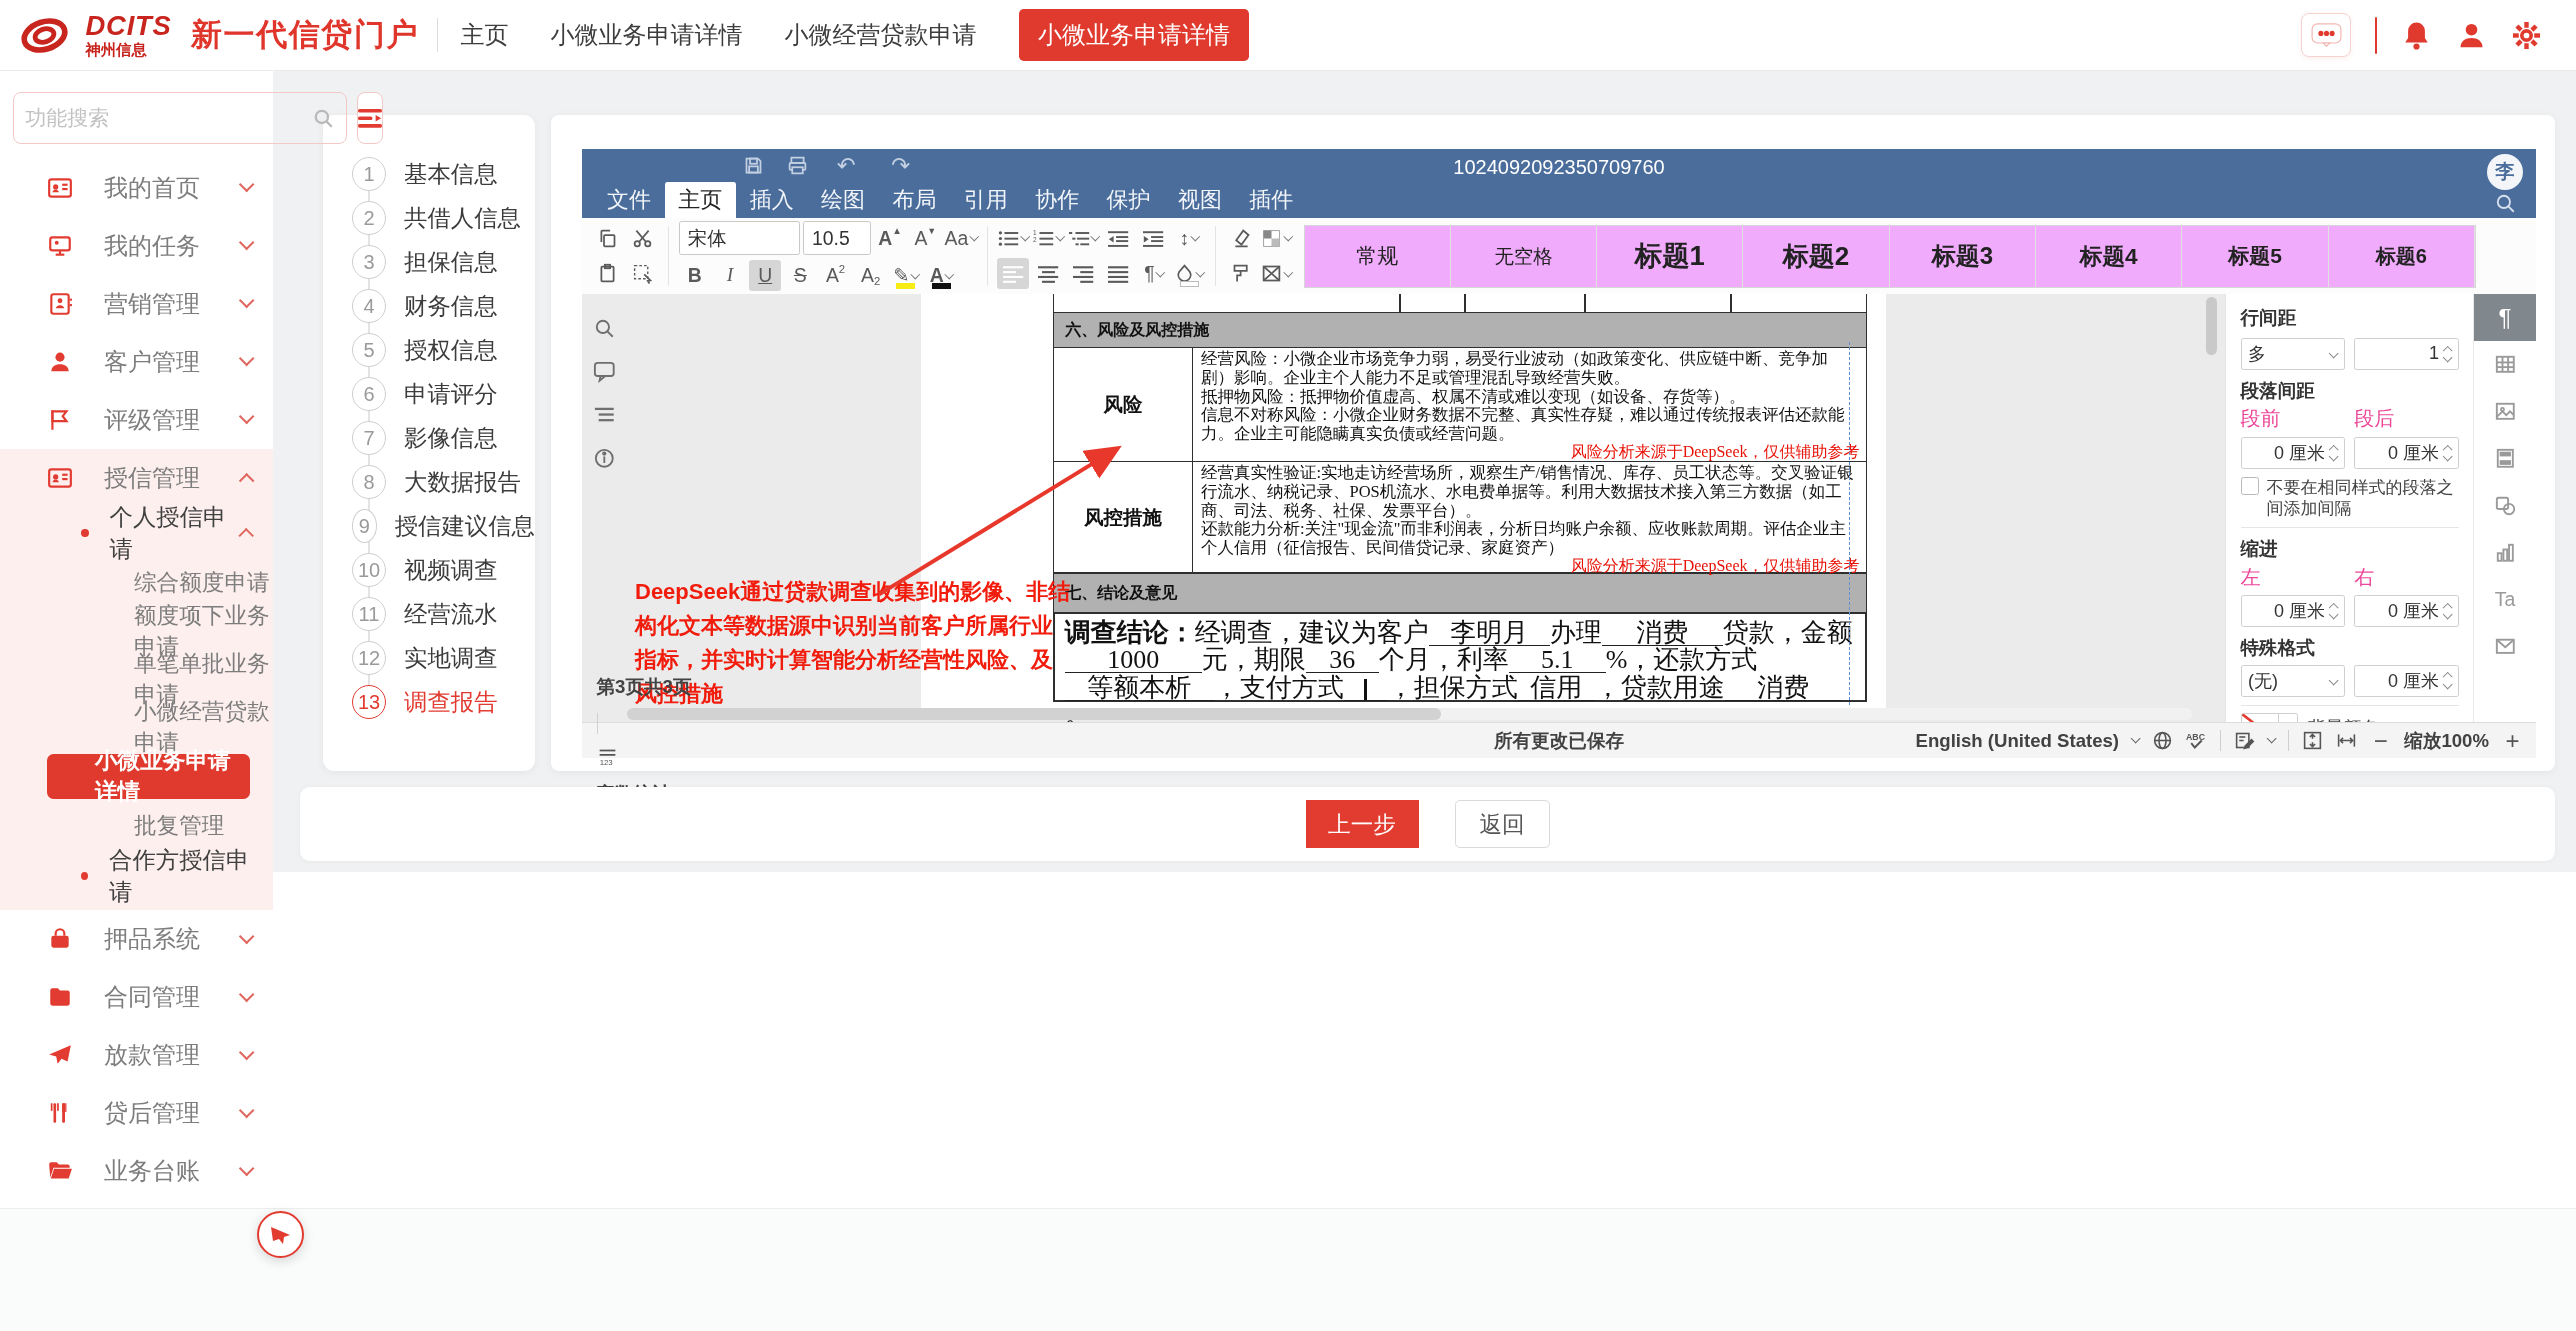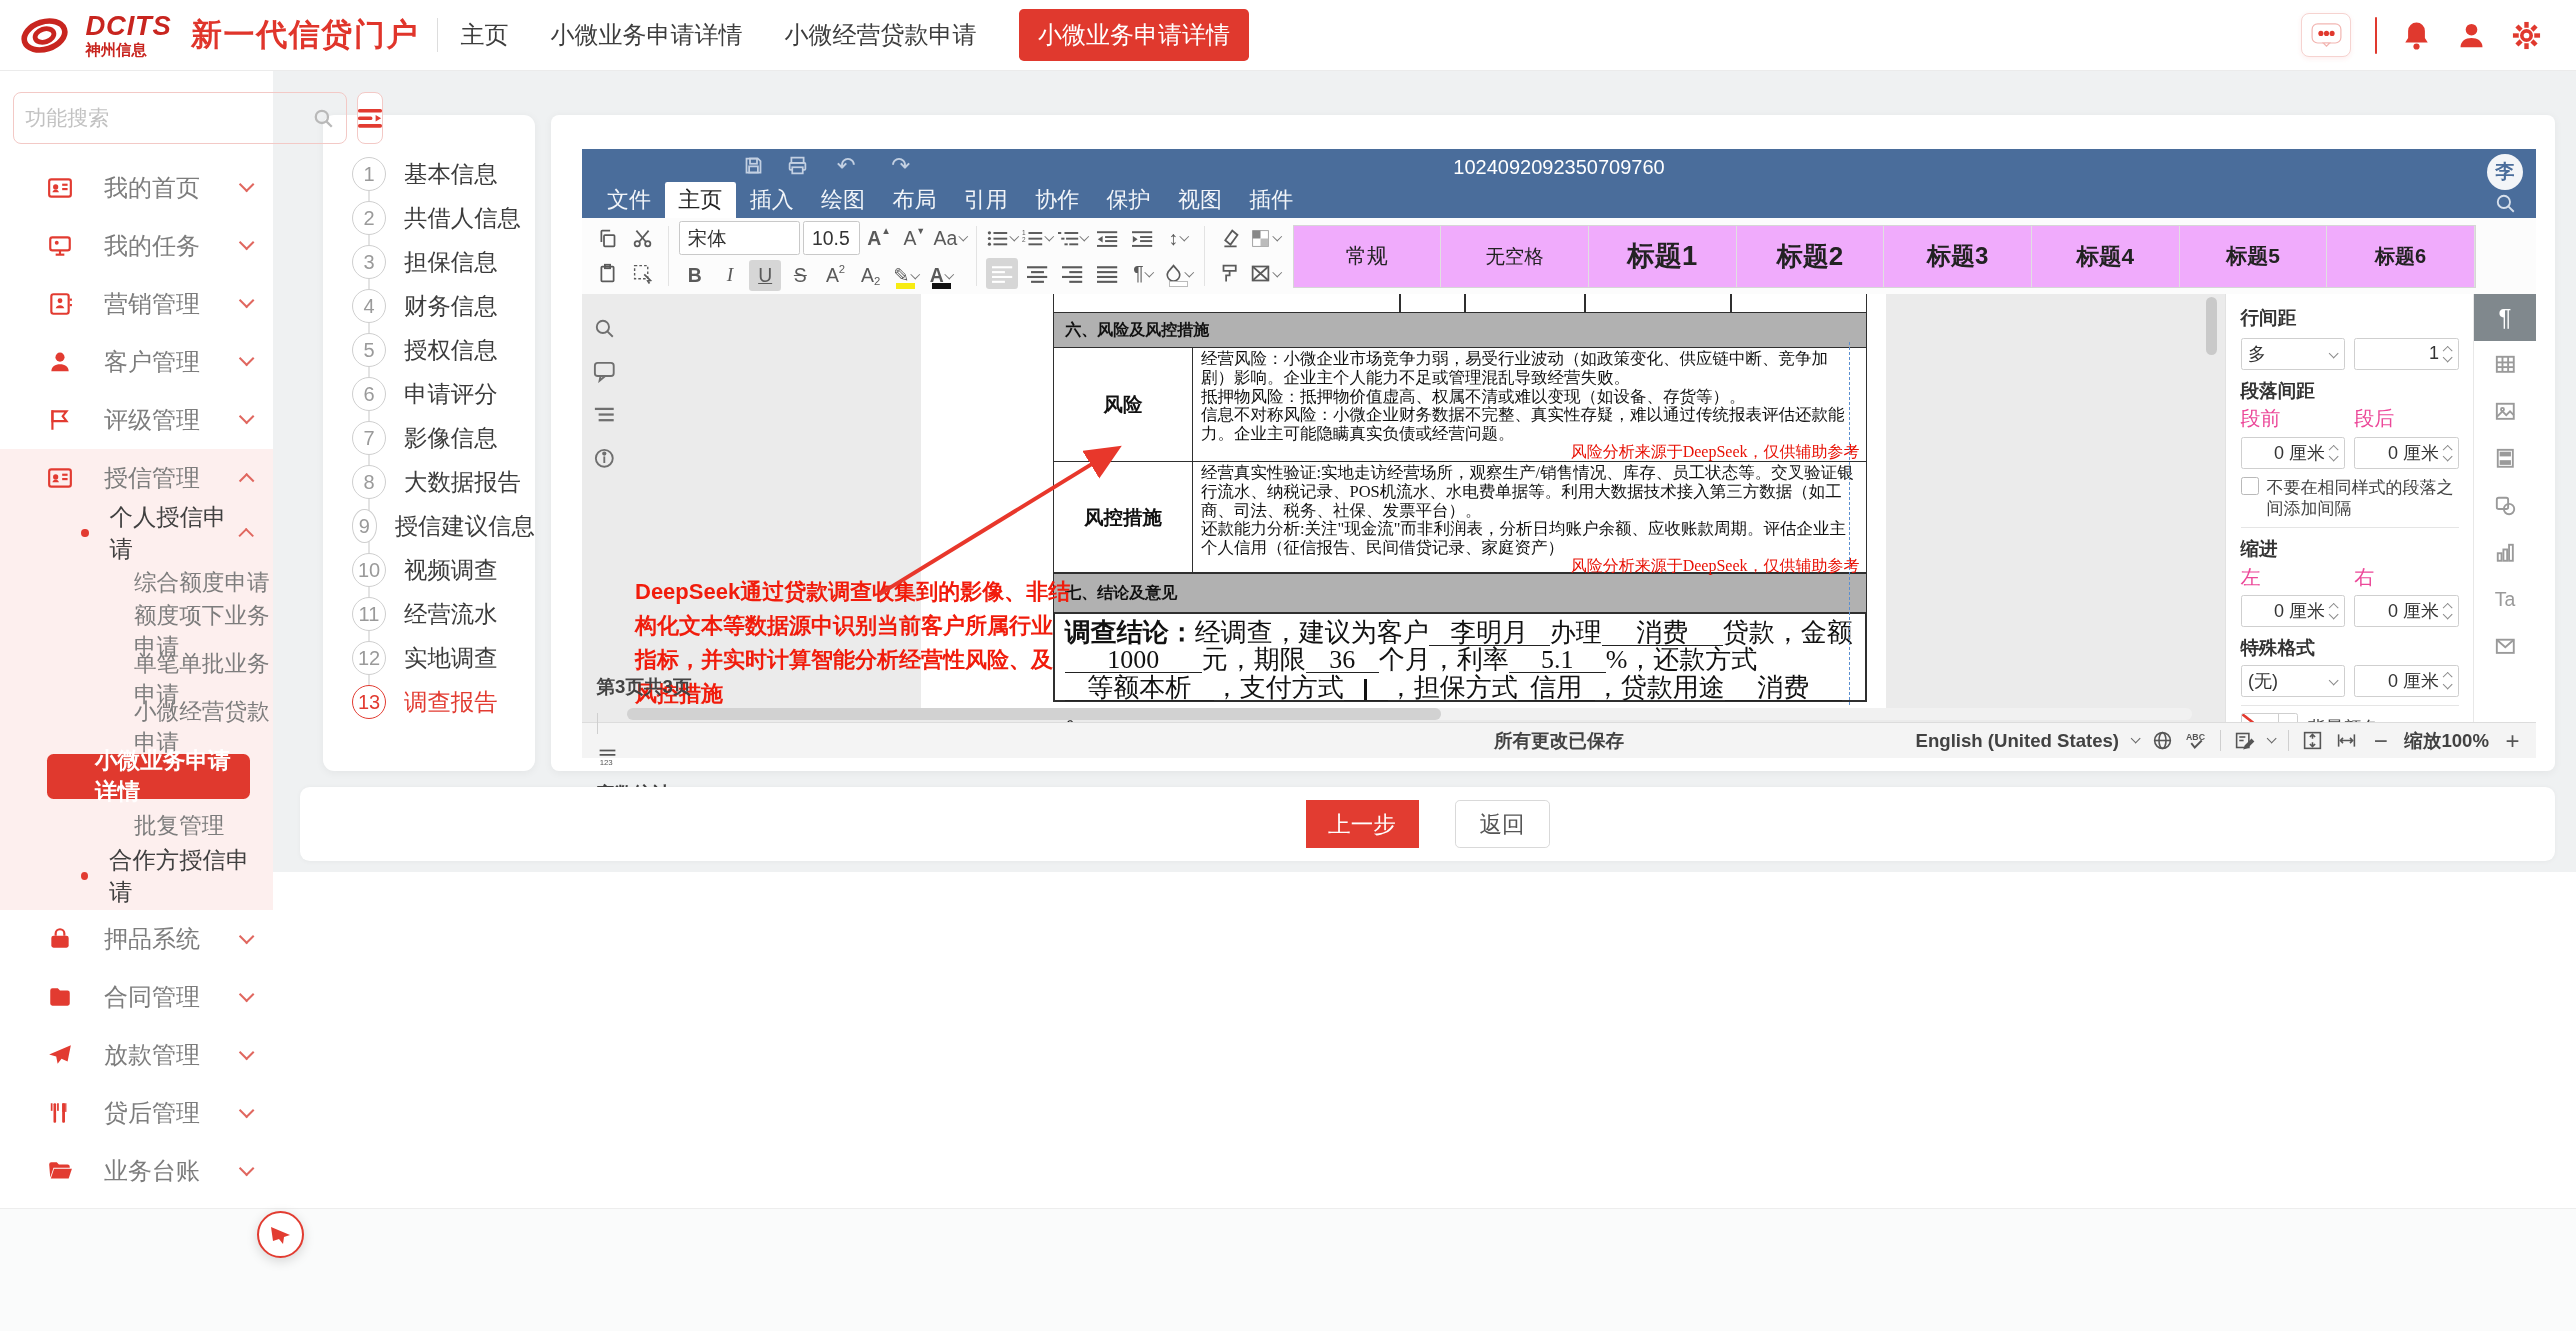--- a/index.html
+++ b/index.html
@@ -81,21 +81,21 @@
   .ed-toolbar { position:absolute; left:31px; top:103px; width:1954px; height:77px; background:#fcfcfc; border-bottom:0.8px solid #e2e2e2; display:flex; align-items:center; padding:0 8px; }
   .tb-col2 { display:flex; flex-direction:column; justify-content:center; gap:4.8px; height:100%; padding:4.8px 1.6px; }
   .tb-row { display:flex; align-items:center; gap:3.2px; }
   .tbi { min-width:32px; height:31px; display:flex; align-items:center; justify-content:center; color:#5a5a5a; font-size:19.4px; border-radius:3.2px; cursor:pointer; position:relative; }
   .tbi svg { width:21px; height:21px; }
   .tbi.pressed { background:#d6d6d6; }
   .tbi .mini-chev { width:6.5px; height:6.5px; border-right:1.6px solid #777; border-bottom:1.6px solid #777; transform:rotate(45deg); margin-left:2.4px; margin-top:-3.2px; }
   .tb-sep { width:0.8px; height:60px; background:#e3e3e3; margin:0 8px; }
   .font-box { width:121px; height:34px; border:0.8px solid #c9c9c9; border-radius:2.4px; display:flex; align-items:center; padding:0 8px; font-size:19.4px; color:#333; background:#fff; }
   .font-box .mini-chev { margin-left:auto; }
-  .size-box { width:57px; }
+  .size-box { width:68px; }
   .underbar { position:absolute; left:6.5px; right:6.5px; bottom:2.4px; height:5.7px; }
   .ubar-y { background:#f7ec13; } .ubar-k { background:#111; } .ubar-w { background:#fff; border:0.8px solid #bbb; }
   .style-gallery { display:flex; align-items:stretch; height:63px; margin-left:9.7px; border:0.8px solid #d6d6d6; background:#f0abfc; flex:1; }
   .style-box { flex:1; border-right:0.8px solid #e0e0e0; display:flex; align-items:center; justify-content:center; color:#222; cursor:pointer; white-space:nowrap; padding:0 4.8px; }
   .gal-chev { width:52px; display:flex; align-items:center; justify-content:center; }
   .st0{font-size:21px;} .st1{font-size:19.4px;} .st2{font-size:27.4px;font-weight:bold;} .st3{font-size:26px;font-weight:bold;}
   .st4{font-size:24px;font-weight:bold;} .st5{font-size:22.6px;font-weight:bold;} .st6{font-size:21px;font-weight:bold;} .st7{font-size:20px;font-weight:bold;}
 
   
   .ed-content { position:absolute; left:31px; top:179px; width:1954px; height:428px; background:#ebebeb; overflow:hidden; }

